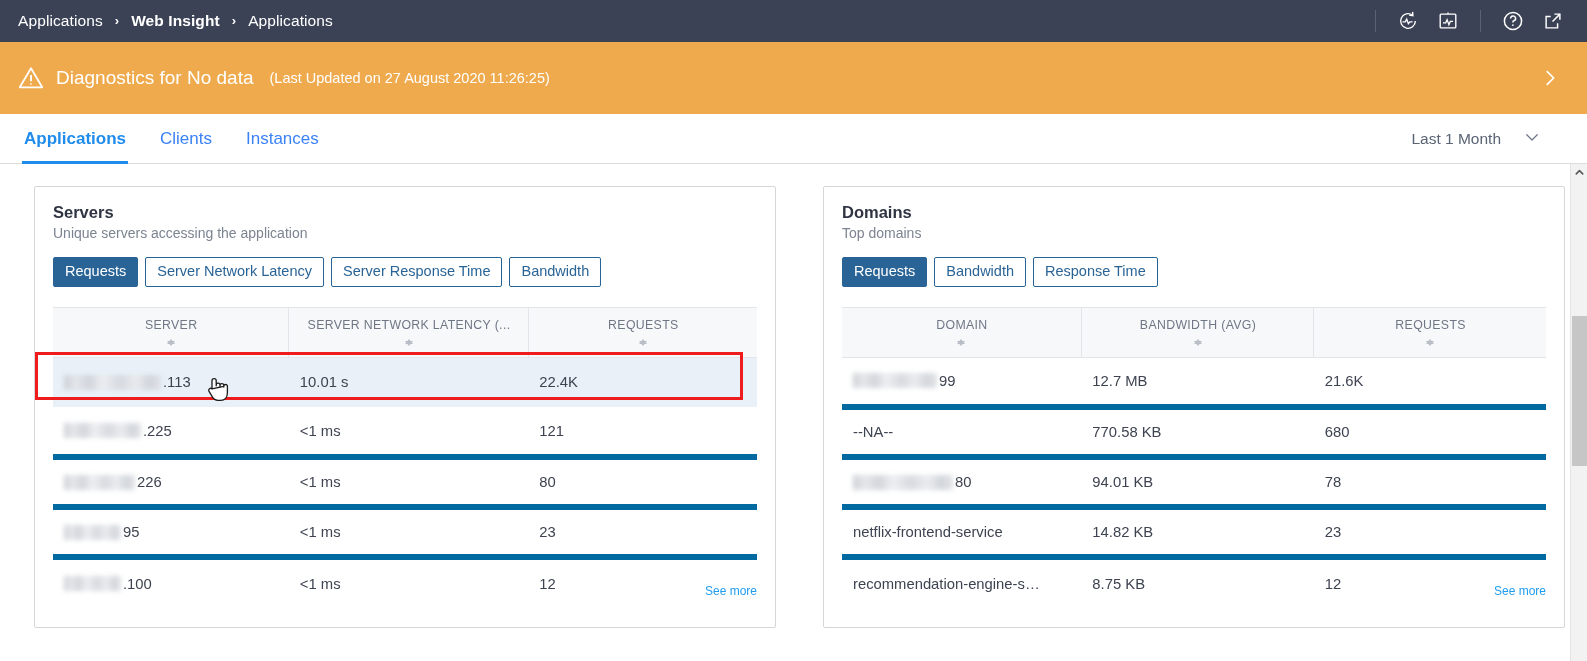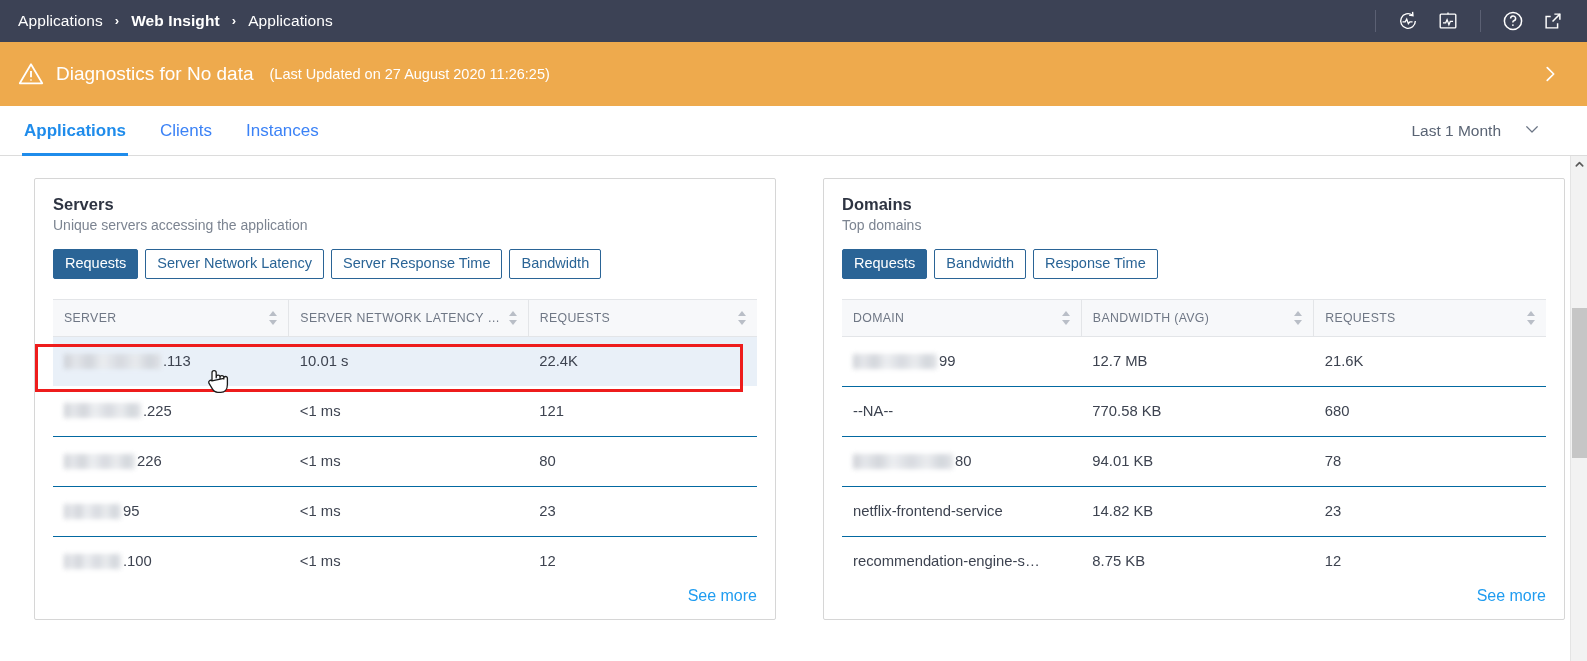--- a/index.html
+++ b/index.html
@@ -42,21 +42,21 @@
   }
   .ticon {
     width: 30px; height: 30px;
     display: flex; align-items: center; justify-content: center;
     margin: 0 5px;
   }
   .ticon svg { display: block; }
 
   
   .banner {
-    height: 64px;
+    height: 72px;
     background: #eeaa4d;
     display: flex;
     align-items: center;
     padding: 0 24px 0 14px;
     color: #ffffff;
   }
   .banner .warn-ico { width: 34px; height: 34px; flex: 0 0 34px; display:flex; align-items:center; justify-content:center;}
   .banner-title {
     font-size: 19px;
     margin-left: 8px;
@@ -160,37 +160,37 @@
     font-weight: normal;
     color: #6f7785;
     letter-spacing: .35px;
     padding: 10px 10px 10px 11px;
     height: 36px;
     position: relative;
     overflow: hidden;
     white-space: nowrap;
   }
   table.dt th:last-child { border-right: none; }
-  .th-inner { display: flex; align-items: center; justify-content: space-between; gap: 6px; overflow: hidden; }
+  .th-inner { display: flex; align-items: center; justify-content: space-between; gap: 6px; overflow: hidden; flex-direction: column; }
   .th-label { overflow: hidden; text-overflow: ellipsis; white-space: nowrap; }
   .sorter { flex: 0 0 9px; width: 9px; height: 16px; position: relative; }
   .sorter::before, .sorter::after {
     content: ""; position: absolute; left: 0;
     border-left: 4.5px solid transparent;
     border-right: 4.5px solid transparent;
   }
   .sorter::before { top: 1px; border-bottom: 5px solid #b9bec7; }
   .sorter::after { bottom: 1px; border-top: 5px solid #b9bec7; }
 
   table.dt td {
     font-size: 14.8px;
     color: #3d4350;
     padding: 0 10px 0 11px;
     height: 50px;
-    border-bottom: 1px solid #0369a1;
+    border-bottom: 6px solid #0369a1;
     white-space: nowrap;
     overflow: hidden;
   }
   table.dt tr:last-child td { border-bottom: none; }
   td .cellwrap { display: flex; align-items: center; }
   .blur {
     display: inline-block;
     height: 15px;
     background: linear-gradient(90deg,#c9ccd2 0%,#e4e6ea 12%,#cfd2d8 26%,#eceef1 40%,#d4d7dd 58%,#e9ebee 74%,#cfd3d9 88%,#dfe1e5 100%);
     filter: blur(2.4px);
@@ -208,23 +208,23 @@
   }
   .hl-box {
     position: absolute;
     border: 3px solid #ee1c1c;
     pointer-events: none;
     z-index: 5;
   }
 
   .seemore {
     position: absolute;
-    right: 18px; bottom: 14px;
+    right: 18px; bottom: 29px;
     color: #1f9cf0;
-    font-size: 16px;
+    font-size: 12px;
     cursor: pointer;
   }
 
   
   .cursor { position: absolute; z-index: 9; pointer-events: none; }
 
   
   .scrollbar {
     position: absolute;
     top: 0; right: 0;

